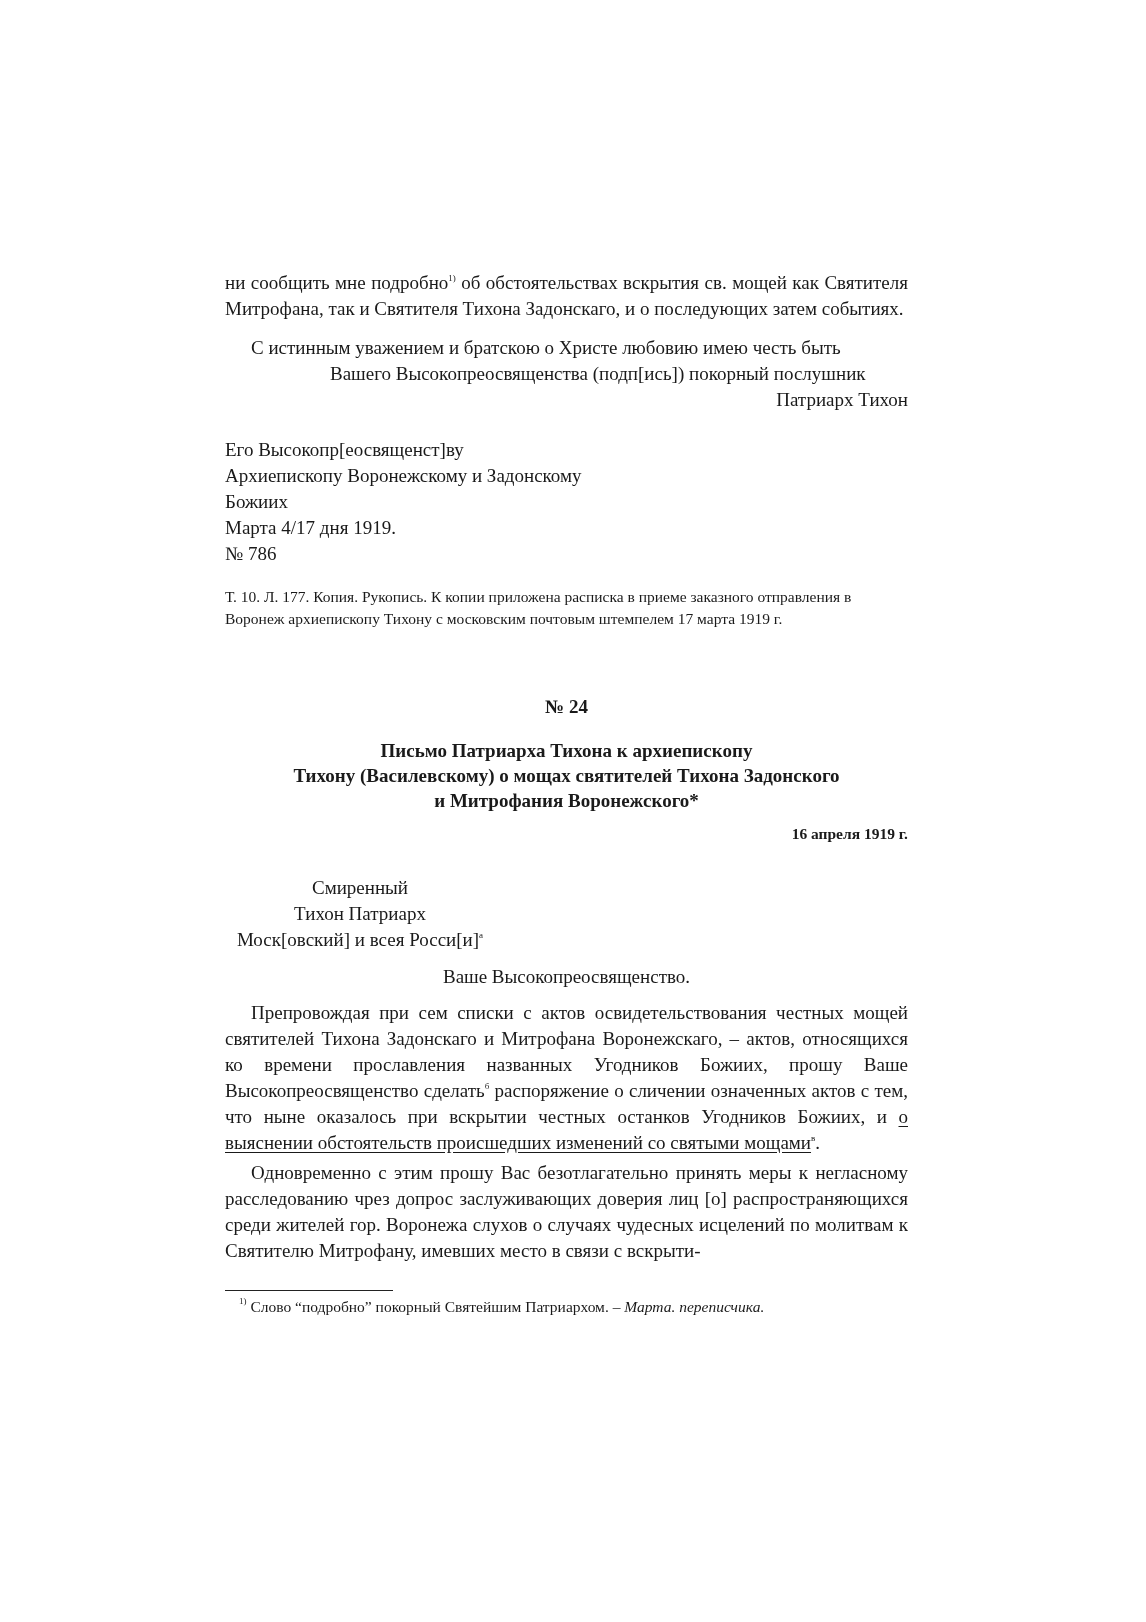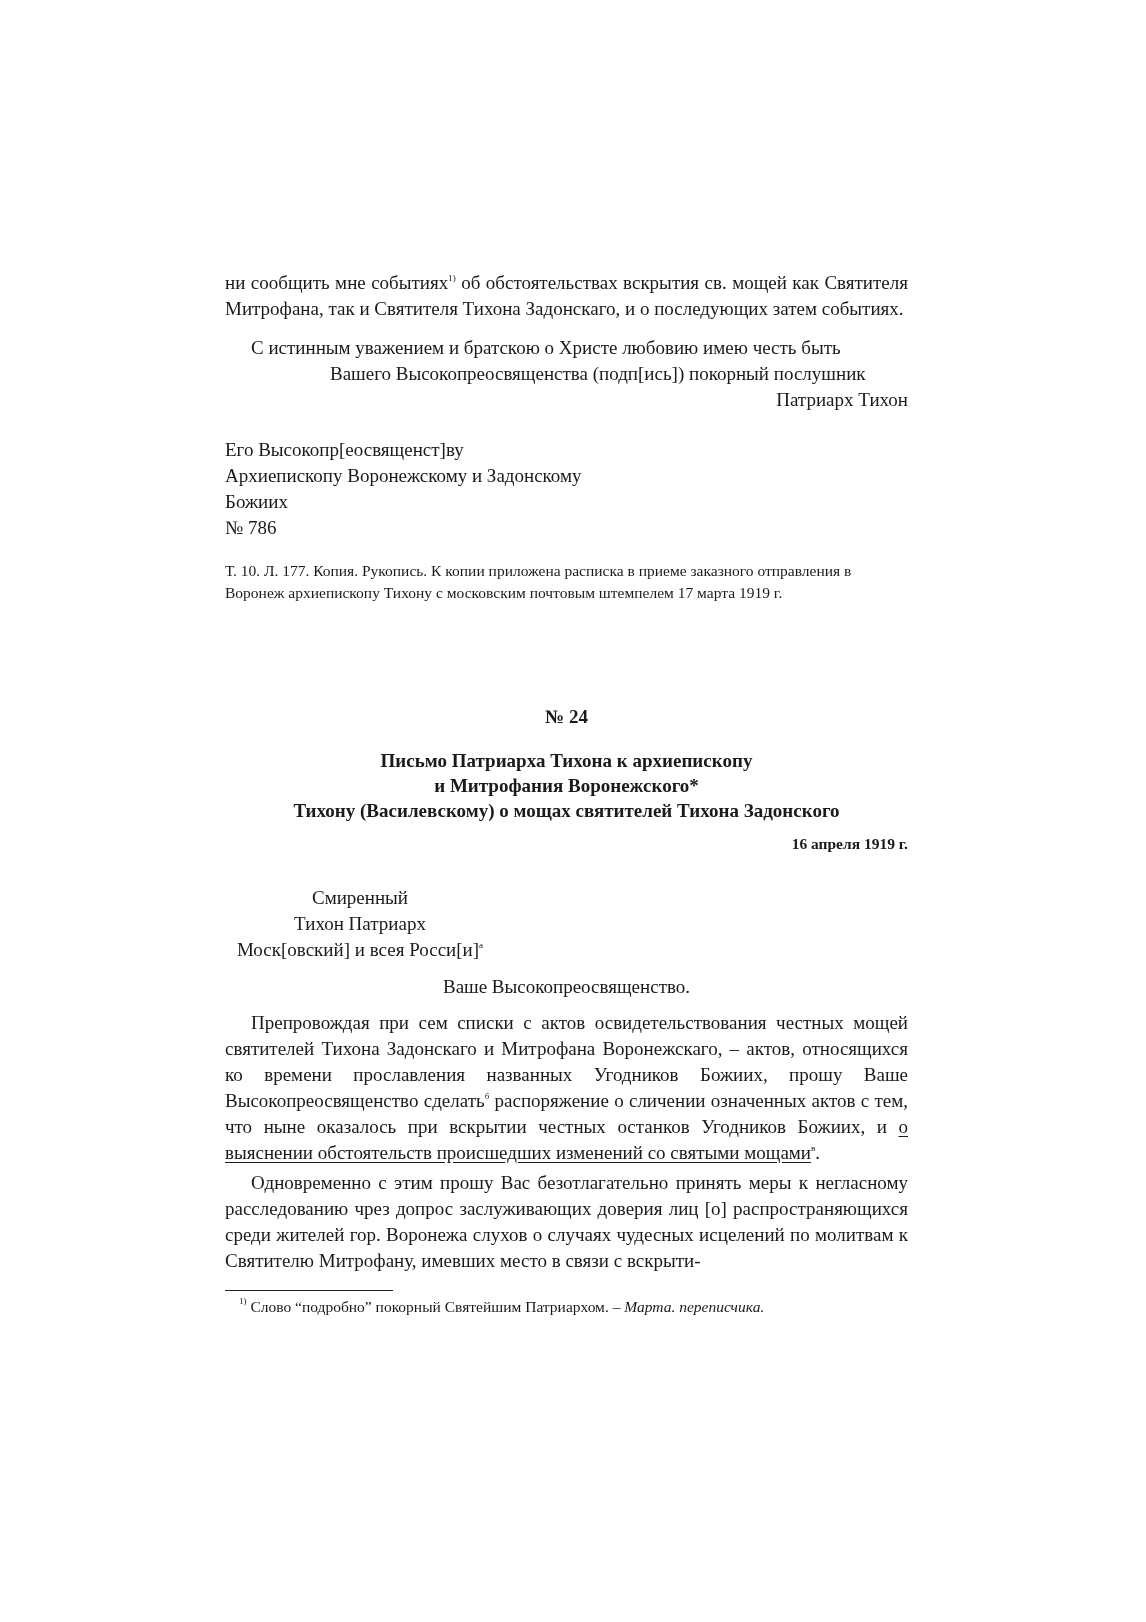--- a/index.html
+++ b/index.html
@@ -71,21 +71,21 @@
       margin-top: 24px;
       font-size: 19px;
       line-height: 26px;
     }
     .archive-note {
       margin-top: 19px;
       font-size: 15.5px;
       line-height: 22px;
     }
     .doc-number {
-      margin-top: 102px;
+      margin-top: 66px;
       text-align: center;
       font-size: 19px;
       font-weight: bold;
     }
     .doc-title {
       margin-top: 20px;
       text-align: center;
       font-size: 19px;
       font-weight: bold;
       line-height: 25px;
@@ -140,43 +140,44 @@
     .footnote .note-italic {
       font-style: italic;
     }
   </style>
 </head>
 <body>
 
 <div class="page">
 
 
-  <p class="body-text p-first" style="margin-bottom:0;"><span>ни сообщить мне событиях</span><sup>1)</sup><span> об обстоятельствах вскрытия св. мощей как Святителя Митрофана, так и Святителя Тихона Задонскаго, и о последующих затем событиях.</span></p>
+  <p class="body-text p-first" style="margin-bottom:0;"><span>ни сообщить мне подробно</span><sup>1)</sup><span> об обстоятельствах вскрытия св. мощей как Святителя Митрофана, так и Святителя Тихона Задонскаго, и о последующих затем событиях.</span></p>
 
   <div class="closing">
     <div class="l1">С истинным уважением и братскою о Христе любовию имею честь быть</div>
     <div class="l2">Вашего Высокопреосвященства (подп[ись]) покорный послушник</div>
     <div class="l3">Патриарх Тихон</div>
   </div>
 
   <div class="addressee">
     <div>Его Высокопр[еосвященст]ву</div>
     <div>Архиепископу Воронежскому и Задонскому</div>
     <div>Божиих</div>
+    <div>Марта 4/17 дня 1919.</div>
     <div>№  786</div>
   </div>
 
   <p class="archive-note" style="margin-bottom:0;">Т.  10. Л. 177. Копия. Рукопись. К копии приложена расписка в приеме заказного отправления в Воронеж архиепископу Тихону с московским почтовым штемпелем 17 марта 1919 г.</p>
 
   <div class="doc-number">№  24</div>
 
   <div class="doc-title">
     <div>Письмо Патриарха Тихона к архиепископу</div>
+    <div>Тихону (Василевскому) о мощах святителей Тихона Задонского</div>
     <div>и Митрофания Воронежского*</div>
-    <div>Тихону (Василевскому) о мощах святителей Тихона Задонского</div>
   </div>
 
   <div class="doc-date">16 апреля 1919 г.</div>
 
   <div class="salutation-block">
     <div>Смиренный</div>
     <div>Тихон Патриарх</div>
     <div><span>Моск[овский] и всея Росси[и]</span><sup>а</sup></div>
   </div>
 

